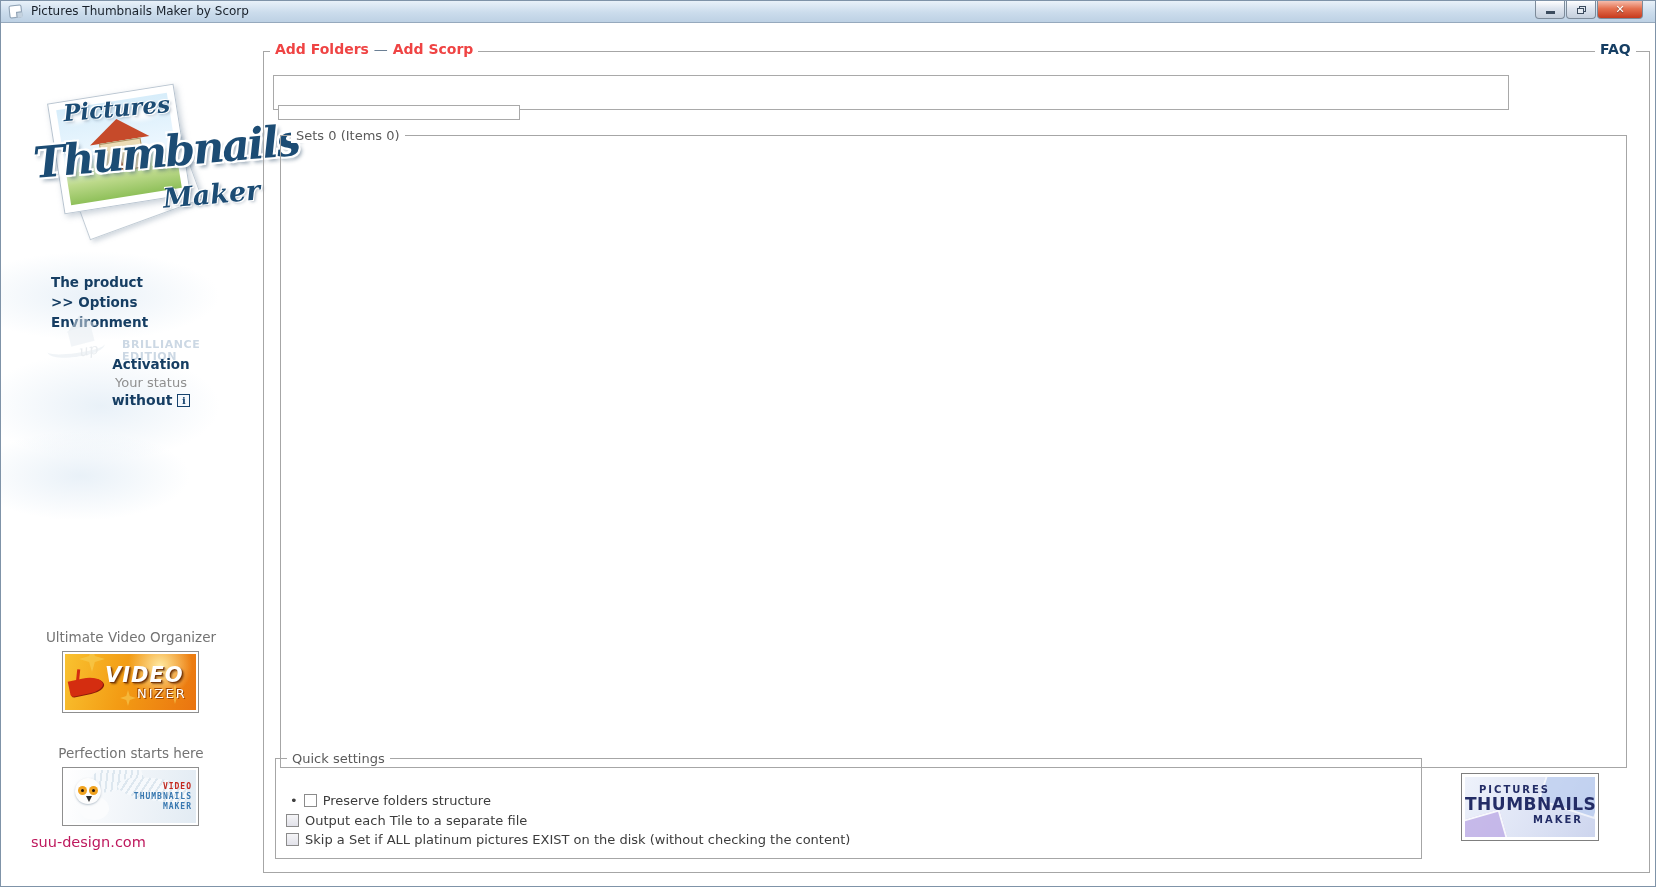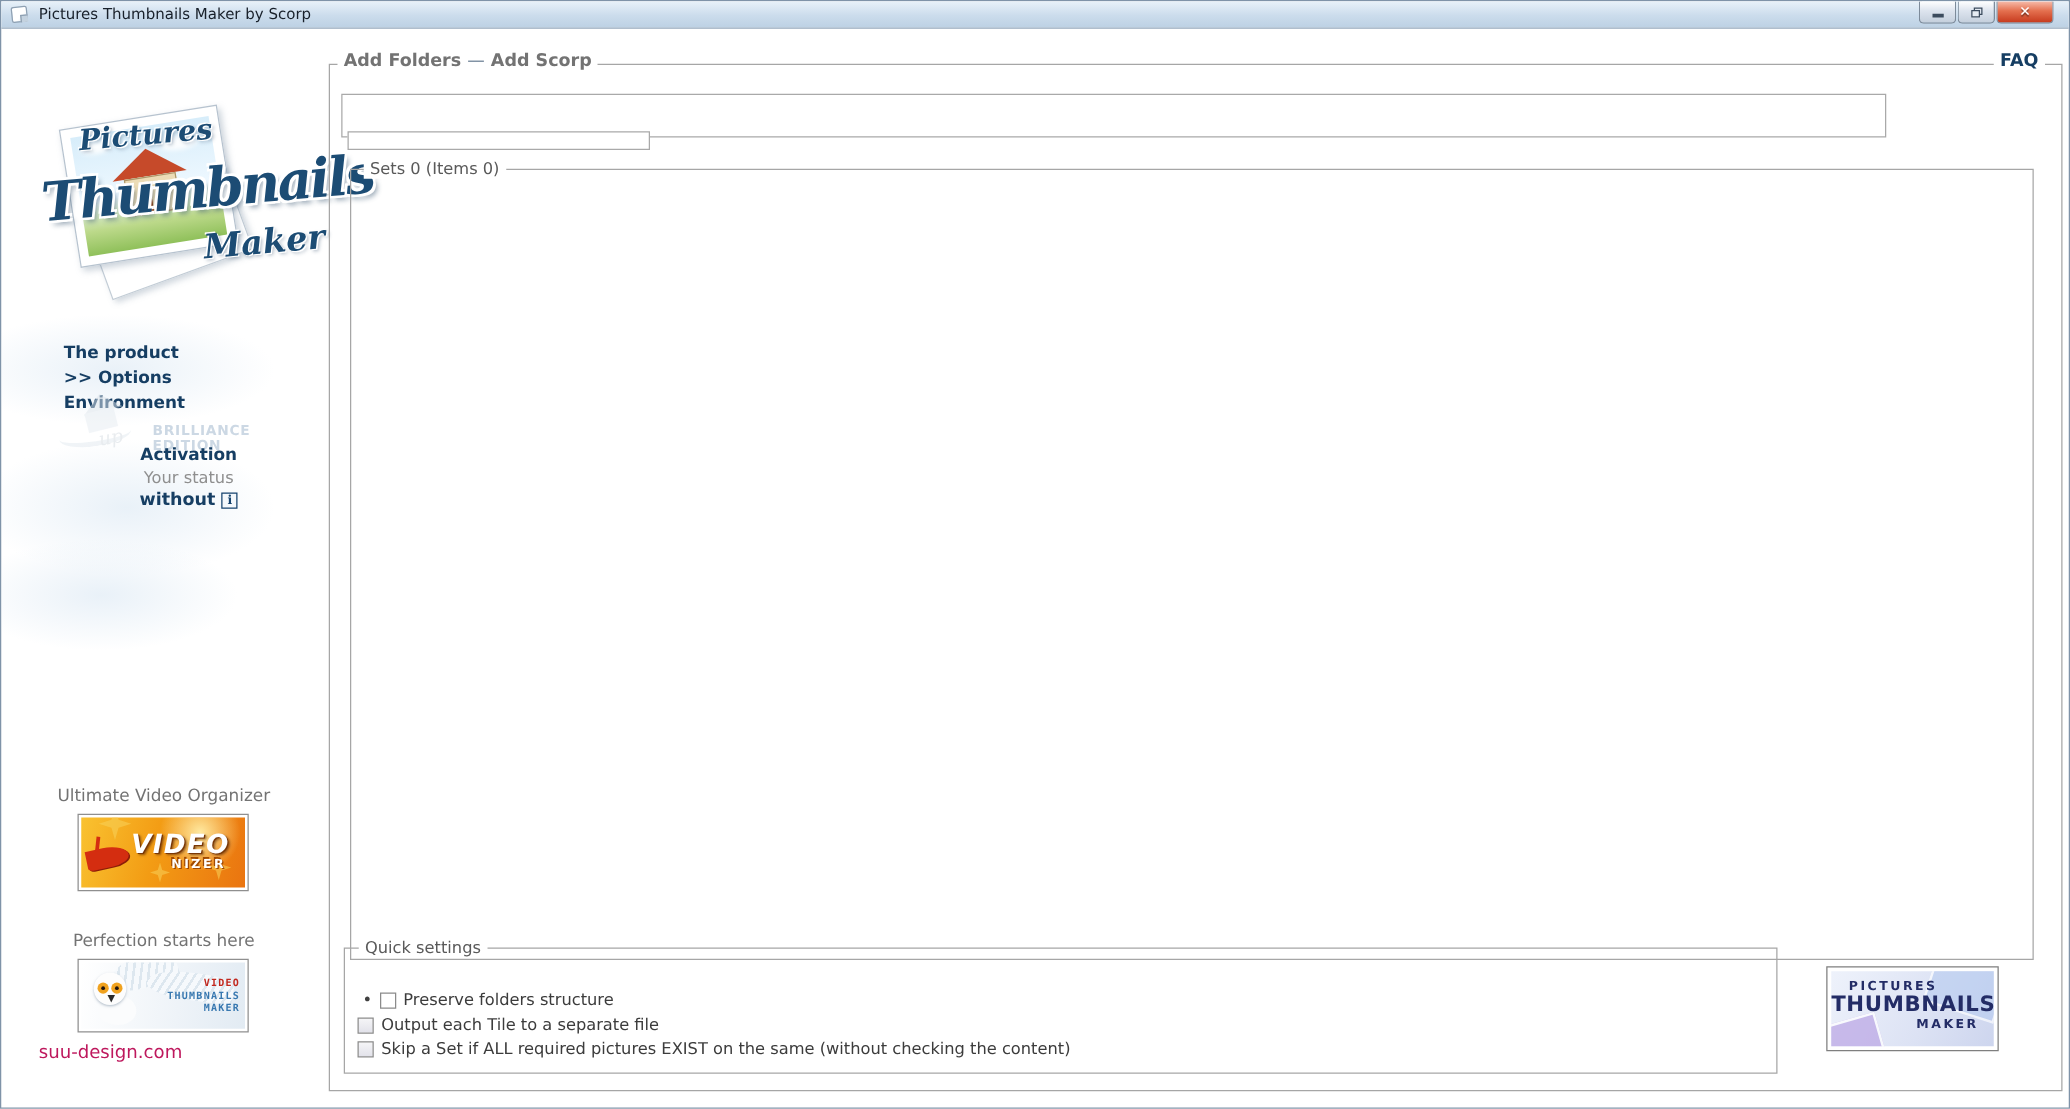--- a/index.html
+++ b/index.html
@@ -99,42 +99,42 @@
   .vn-img{ position:relative; width:100%; height:56px; overflow:hidden;
     background:linear-gradient(105deg,#f9c230 0%,#f39c14 45%,#ea7410 100%); }
   .vn-flash{ position:absolute; border-radius:50%; background:radial-gradient(circle,#ffe9a0 0%, rgba(255,233,160,0) 70%); }
   .vn-star{ position:absolute; width:26px; height:26px; background:#f7d25a; opacity:.55;
     clip-path:polygon(50% 0,61% 38%,100% 50%,61% 62%,50% 100%,39% 62%,0 50%,39% 38%); }
   .vn-bird{ position:absolute; left:4px; top:24px; width:34px; height:16px; background:#d42d10;
     border-radius:0 80% 60% 20%; transform:rotate(-12deg); box-shadow:1px 1px 0 #8d1d08; }
   .vn-bird:before{ content:""; position:absolute; left:10px; top:-10px; width:3px; height:12px; background:#d42d10; transform:rotate(18deg); }
   .vn-video{ position:absolute; left:40px; top:9px; font-size:21px; font-weight:bold; font-style:italic; color:#fff;
     letter-spacing:1px; text-shadow:1px 1px 0 #7a3806, 2px 2px 2px rgba(80,30,0,.6); }
-  .vn-nizer{ position:absolute; left:72px; top:32px; font-size:10px; font-weight:bold; color:#fff;
+  .vn-nizer{ position:absolute; left:72px; top:32px; font-size:13px; font-weight:normal; color:#fff;
     letter-spacing:2px; text-shadow:1px 1px 0 #a04a02, -1px -1px 0 #a04a02; }
   .owl-img{ position:relative; width:100%; height:53px; overflow:hidden; background:linear-gradient(100deg,#ffffff 0%,#eef3f8 60%,#e2ebf3 100%); }
   .owl-wing{ position:absolute; background:repeating-linear-gradient(115deg,#f6f9fc 0 4px,#dde7ef 4px 6px); border-radius:60% 40% 10% 50%; }
   .owl-head{ position:absolute; left:10px; top:8px; width:26px; height:26px; background:#fdfdfd; border-radius:50%; box-shadow:0 1px 2px rgba(120,140,160,.5); }
   .owl-eye{ position:absolute; top:8px; width:9px; height:9px; background:#f0a21e; border-radius:50%; }
   .owl-eye:after{ content:""; position:absolute; left:3px; top:3px; width:3px; height:3px; background:#201510; border-radius:50%; }
   .owl-beak{ position:absolute; left:11px; top:18px; width:0; height:0;
     border-left:3px solid transparent; border-right:3px solid transparent; border-top:6px solid #2b2b2b; }
   .owl-body{ position:absolute; left:14px; top:26px; width:30px; height:24px; background:#fbfcfd; border-radius:50% 50% 60% 40%; transform:rotate(15deg); }
   .vtm-text{ position:absolute; right:4px; top:12px; text-align:right; font-family:"DejaVu Sans Mono", monospace;
     font-size:8px; font-weight:bold; letter-spacing:1px; line-height:10px; }
   .vtm-video{ color:#c2281e; }
   .vtm-rest{ color:#3878b0; }
   .site-link{ position:absolute; left:30px; top:833px; width:200px; font-size:14.5px; color:#be185d; cursor:pointer; }
 
   
   .groupbox{ position:absolute; border:1px solid #a6a6a6; background:transparent; }
   .legend{ position:absolute; background:#ffffff; padding:0 5px; font-size:13px; color:#5a5a5a; line-height:15px; }
   .legend-links{ font-size:14px; font-weight:bold; color:#163e63; }
   .legend-links .sep{ color:#6b7f94; font-weight:normal; }
-  .toplink{ cursor:pointer; color:#737373; }
+  .toplink{ cursor:pointer; color:#ef4444; }
   .field{ position:absolute; background:#ffffff; border:1px solid #a9a9a9; }
   .qs-row{ position:absolute; display:flex; align-items:center; gap:6px; font-size:13px; color:#3c3c3c; }
   .cb{ width:13px; height:13px; border:1px solid #8b8b8b; background:linear-gradient(#f5f5f7,#e2e2ea); flex:0 0 auto; cursor:pointer; }
   .cb.white{ background:#ffffff; }
   .bullet{ color:#404040; font-size:13px; line-height:13px; }
   .purple-link{ color:#b14fd2; cursor:pointer; }
 
   .brand-box{ position:absolute; left:1460px; top:772px; width:138px; height:68px;
     border:1px solid #7f7f7f; background:#fff; padding:3px; cursor:pointer; }
   .brand-inner{ position:relative; width:100%; height:100%; overflow:hidden;
@@ -274,21 +274,21 @@
     <span class="bullet">•</span>
     <span class="cb white"></span>
     <span>Preserve folders structure</span>
   </div>
   <div class="qs-row" style="left:285px; top:812px;">
     <span class="cb"></span>
     <span>Output each Tile to a separate file</span>
   </div>
   <div class="qs-row" style="left:285px; top:831px;">
     <span class="cb"></span>
-    <span>Skip a Set if ALL required pictures EXIST on the same (without checking the content)</span>
+    <span>Skip a Set if ALL platinum pictures EXIST on the disk (without checking the content)</span>
   </div>
 
   <div class="brand-box">
     <div class="brand-inner">
       <div class="brand-ph1"></div>
       <div class="brand-ph2"></div>
       <div class="brand-t">
         <div class="brand-l1">PICTURES</div>
         <div class="brand-l2">THUMBNAILS</div>
         <div class="brand-l3">MAKER</div>

